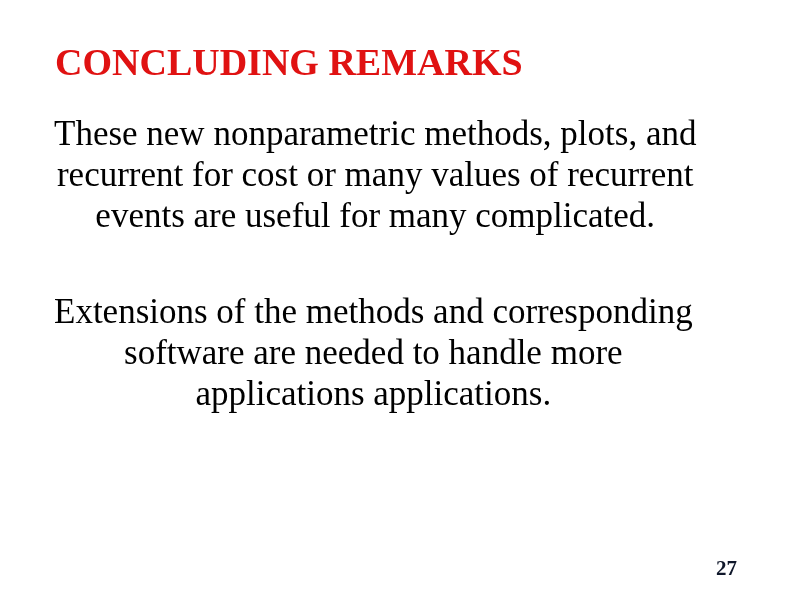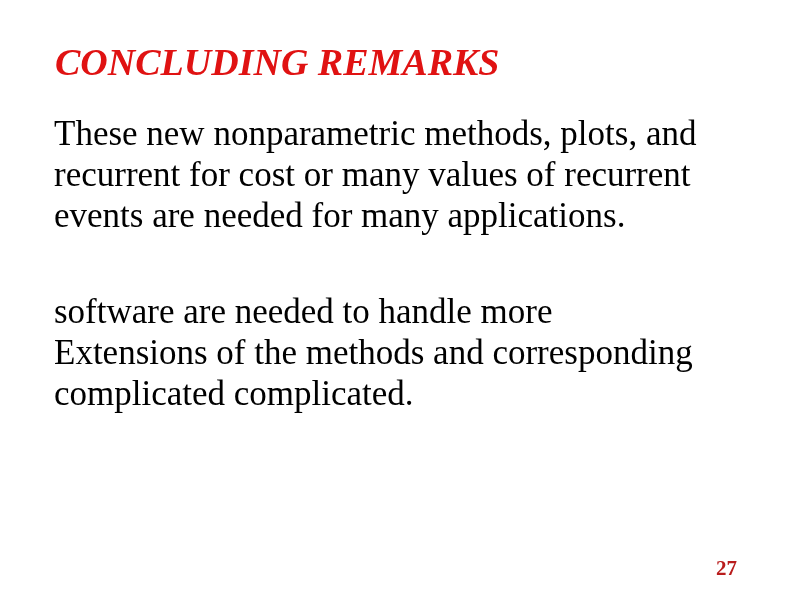--- a/index.html
+++ b/index.html
@@ -18,59 +18,58 @@
   }
   .slide-title {
     position: absolute;
     left: 55px;
     top: 40px;
     margin: 0;
     font-size: 38px;
     font-weight: bold;
     line-height: 1.2;
     white-space: nowrap;
-    font-style: italic;
   }
   .body-para {
     position: absolute;
     left: 54px;
     font-size: 35px;
     line-height: 41px;
     font-weight: normal;
   }
   .para-1 { top: 113px; }
   .para-2 { top: 291px; }
-  .body-line { white-space: nowrap; }
+  .body-line { white-space: nowrap; text-align: center; }
   .underlined {
     text-underline-offset: 3px;
   }
   .page-number {
     position: absolute;
     left: 716px;
     top: 558px;
     font-size: 21px;
     line-height: 21px;
     font-weight: bold;
-    color: #b91c1c;
+    color: #0f172a;
   }
 </style>
 </head>
 <body>
 
 <div class="slide">
 
   <h1 class="slide-title" style="color: rgb(224, 18, 18);">CONCLUDING REMARKS</h1>
 
   <div class="body-para para-1">
     <div class="body-line">These new nonparametric methods, plots, and</div>
     <div class="body-line"><span>recurrent for </span><span class="underlined">cost</span><span> or many values of recurrent</span></div>
-    <div class="body-line">events are needed for many applications.</div>
+    <div class="body-line">events are useful for many complicated.</div>
   </div>
 
   <div class="body-para para-2">
+    <div class="body-line">Extensions of the methods and corresponding</div>
     <div class="body-line">software are needed to handle more</div>
-    <div class="body-line">Extensions of the methods and corresponding</div>
-    <div class="body-line">complicated complicated.</div>
+    <div class="body-line">applications applications.</div>
   </div>
 
   <div class="page-number">27</div>
 
 </div>
 
 </body></html>

